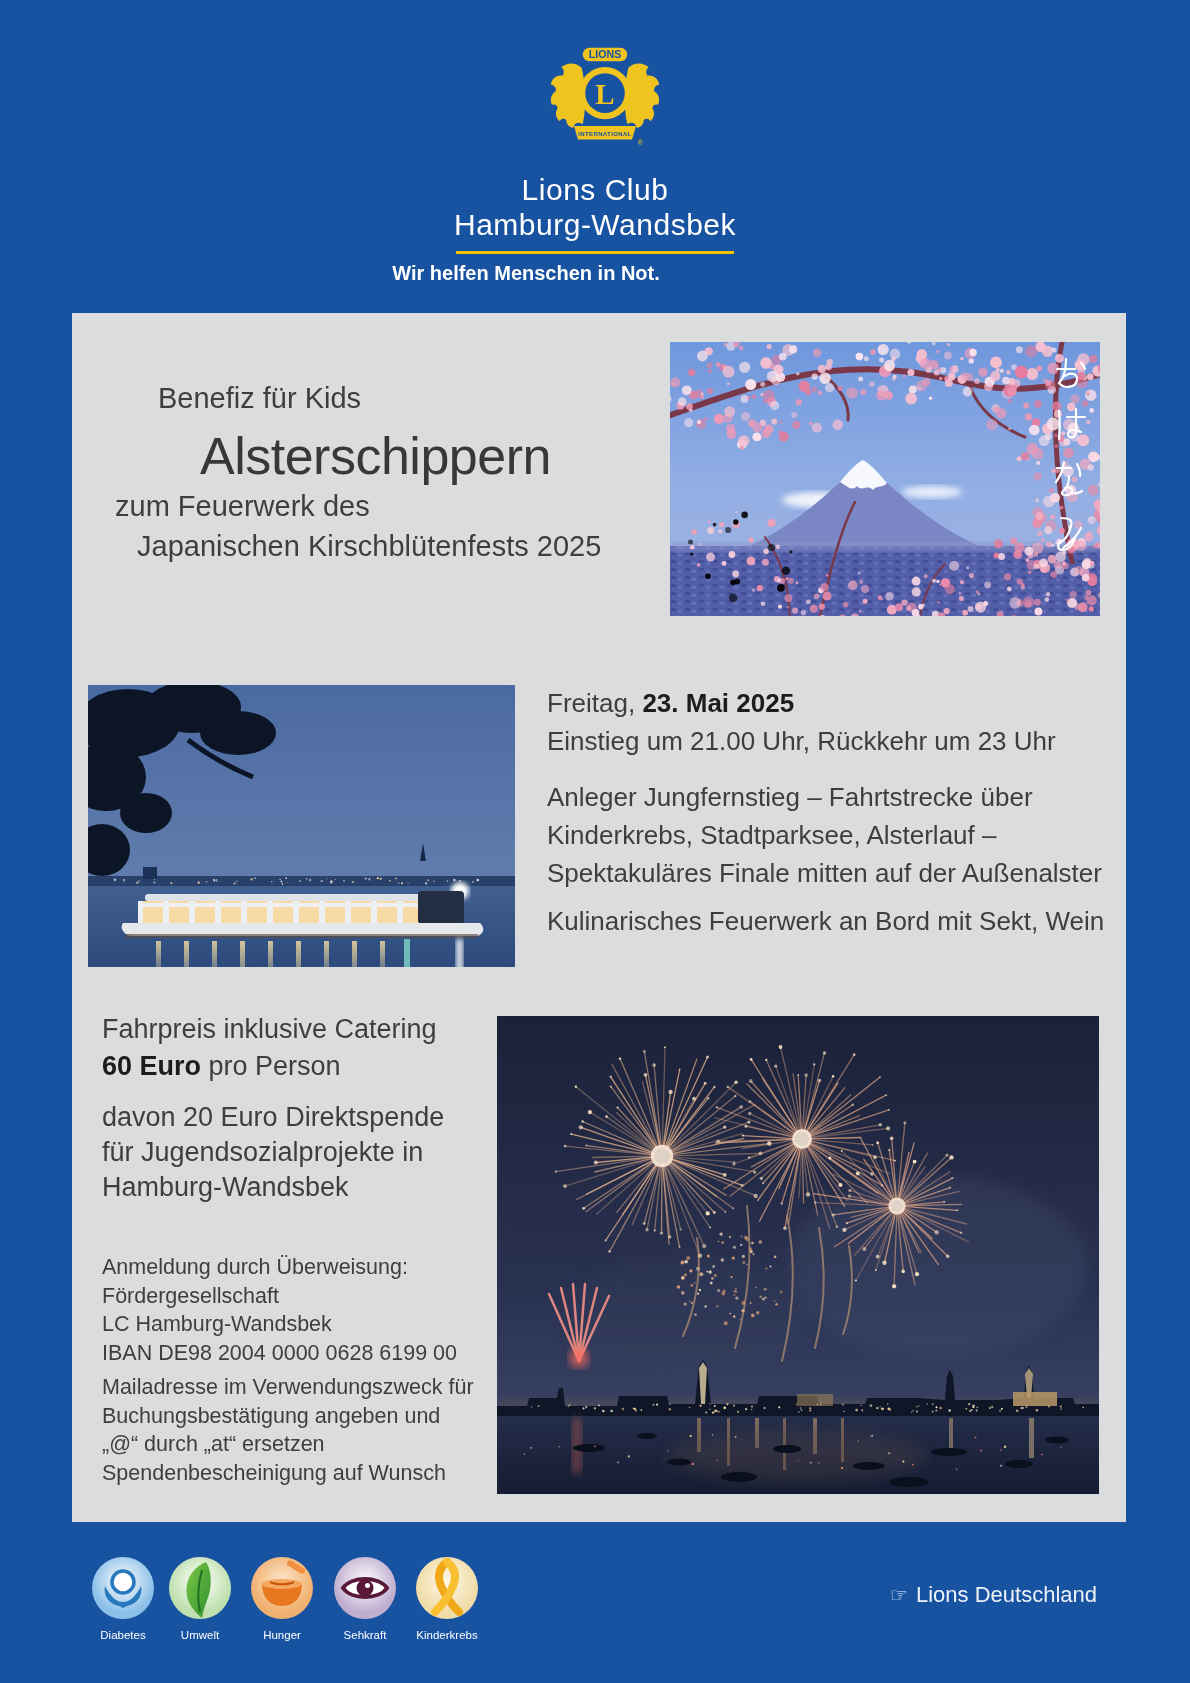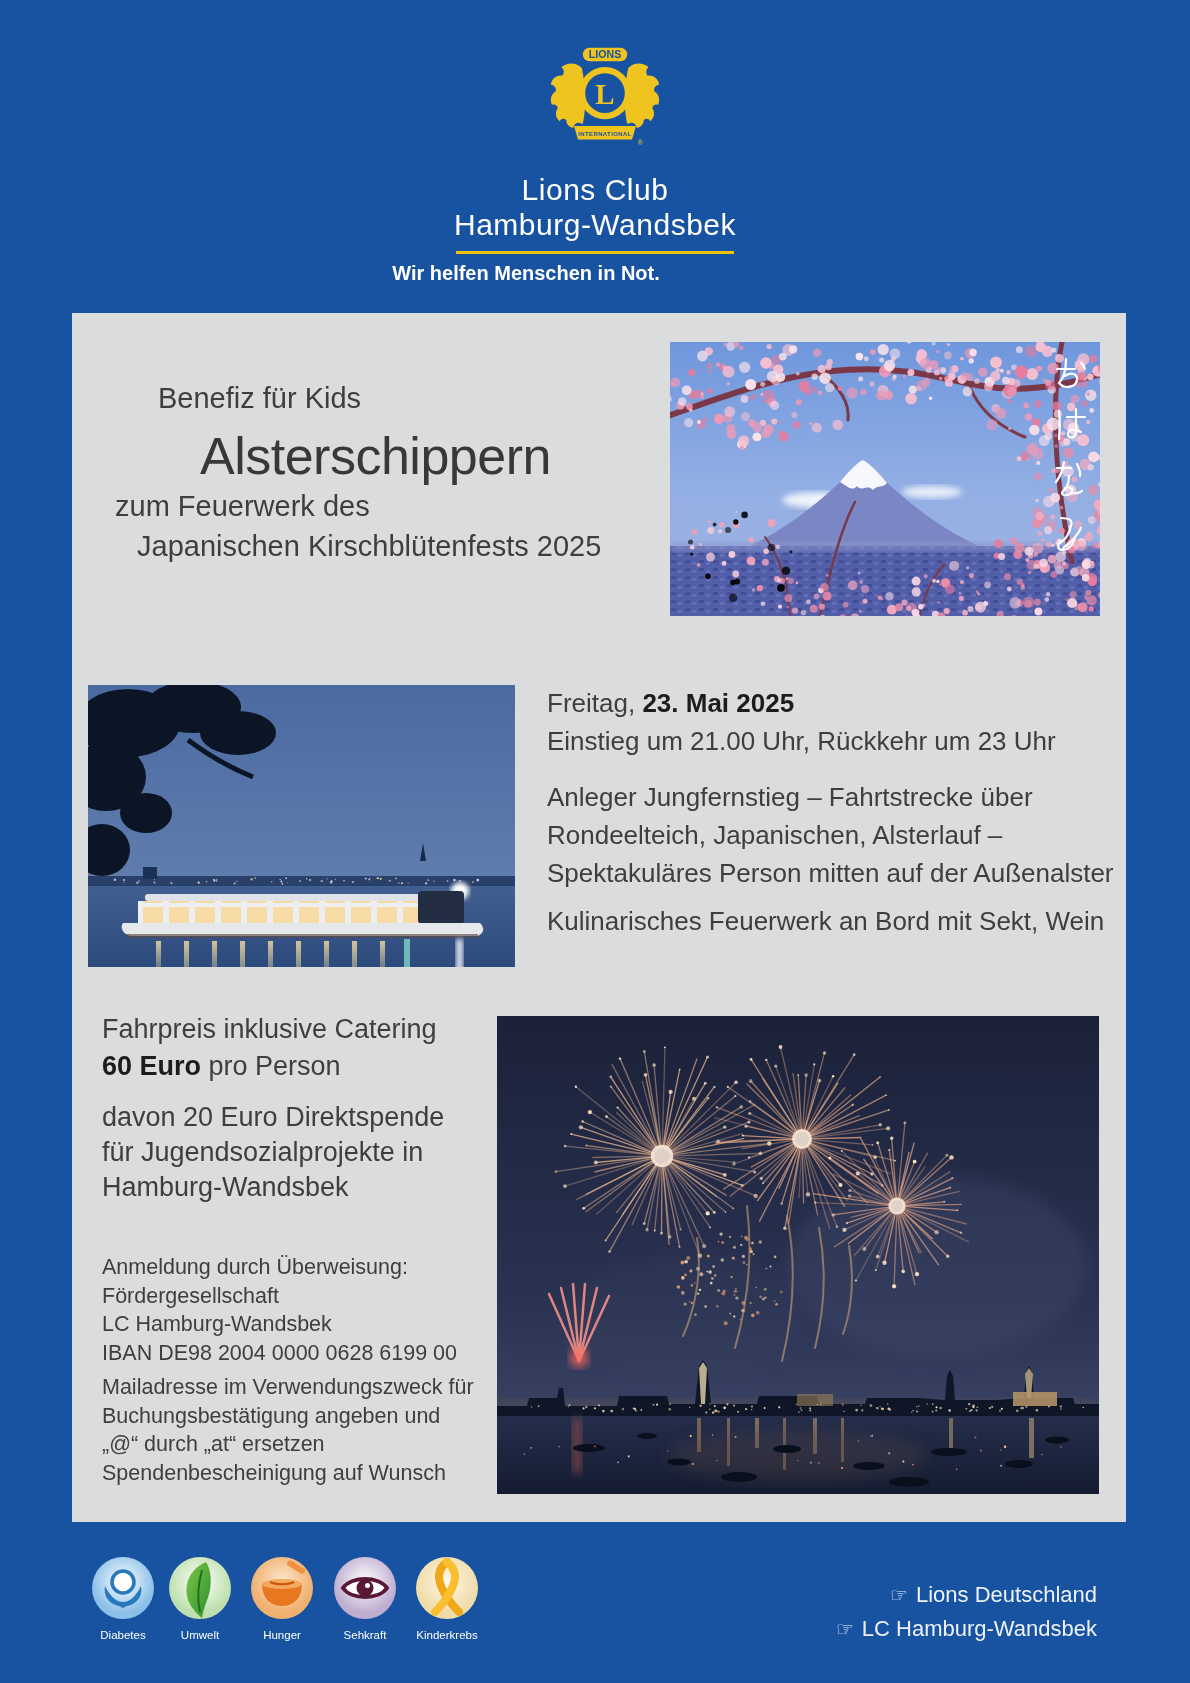--- a/index.html
+++ b/index.html
@@ -757,22 +757,22 @@
 
     <section class="abs details">
       <p class="gap18">
         <span class="line">
           <span>Freitag, </span><b>23. Mai 2025</b>
         </span>
         <span class="line">Einstieg um 21.00 Uhr, Rückkehr um 23 Uhr</span>
       </p>
       <p class="gap10">
         <span class="line">Anleger Jungfernstieg – Fahrtstrecke über</span>
-        <span class="line">Rondeelteich, Japanischen, Alsterlauf –</span>
-        <span class="line">Spektakuläres Person mitten auf der Außenalster</span>
+        <span class="line">Kinderkrebs, Stadtparksee, Alsterlauf –</span>
+        <span class="line">Spektakuläres Finale mitten auf der Außenalster</span>
       </p>
       <p>
         <span class="line">Kulinarisches Feuerwerk an Bord mit Sekt, Wein</span>
       </p>
     </section>
 
     <section class="abs pricing">
       <span class="line">Fahrpreis inklusive Catering</span>
       <span class="line">
         <b>60 Euro</b><span> pro Person</span>
@@ -1494,18 +1494,15 @@
           <path d="M 32,6 C 40,12 42,20 38,30 C 34,40 28,48 20,56" stroke="#f8c030" stroke-width="8" fill="none" stroke-linecap="round"></path>
         </svg>
       </div>
       <div class="lbl">Kinderkrebs</div>
     </div>
 
     <div class="abs links">
       <div>
         <span class="ptr">☞</span><span>Lions Deutschland</span>
       </div>
-      <div>
-        <span class="ptr">☞</span><span>LC Hamburg-Wandsbek</span>
-      </div>
     </div>
   </footer>
 </div>
 
 </body></html>

